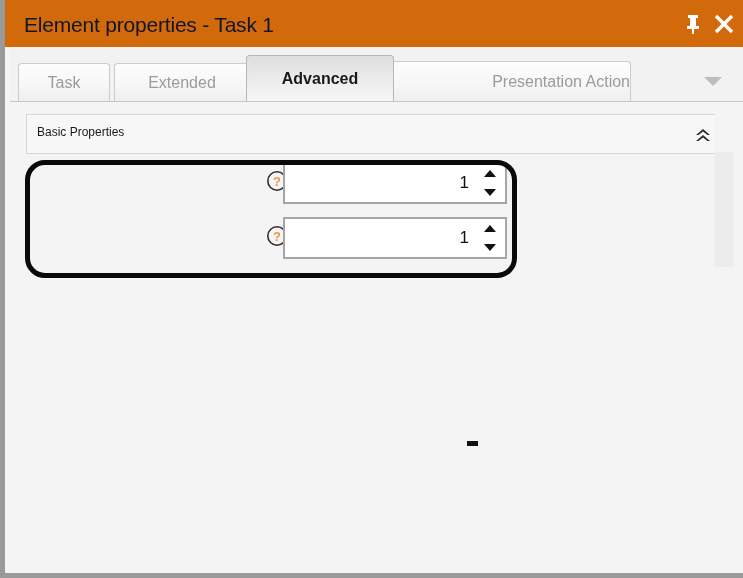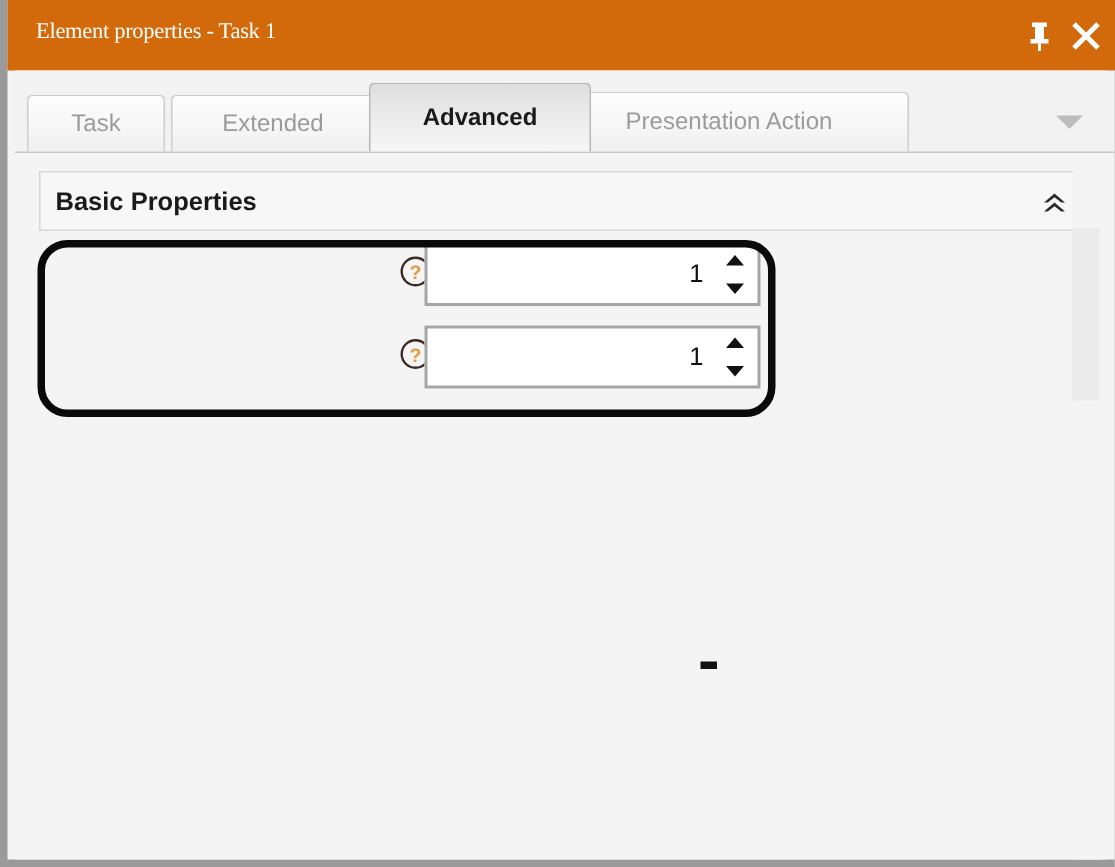--- a/index.html
+++ b/index.html
@@ -34,25 +34,24 @@
     left: 0; top: 0;
     width: 743px;
     height: 47px;
     background: #d2690a;
     box-sizing: border-box;
   }
   .titlebar-text {
     position: absolute;
     left: 19px;
     top: 13px;
-    font-size: 15px;
-    color: #ffffff;
+    font-size: 21px;
+    color: #0f172a;
     letter-spacing: -0.2px;
     white-space: nowrap;
-    font-family: Liberation Serif, serif;
   }
   .title-btn {
     position: absolute;
     top: 12px;
     width: 24px;
     height: 24px;
     cursor: pointer;
   }
   .title-btn.pin  { right: 43px; }
   .title-btn.close{ right: 12px; }
@@ -87,21 +86,21 @@
   .tab.active {
     background: linear-gradient(to bottom, #dedede 0%, #eaeaea 45%, #f7f7f7 100%);
     border-color: #b6b6b6;
     color: #1a1a1a;
     font-weight: bold;
     z-index: 3;
   }
   .tab-basic        { left: 8px;   width: 92px;  height: 38px; }
   .tab-extended     { left: 104px; width: 136px; height: 38px; }
   .tab-advanced     { left: 236px; width: 148px; height: 46px; }
-  .tab-presentation { left: 356px; width: 240px; height: 40px; }
+  .tab-presentation { left: 381px; width: 240px; height: 40px; justify-content: flex-end; }
 
   .tab-overflow {
     position: absolute;
     right: 18px;
     bottom: 10px;
     width: 24px;
     height: 20px;
     cursor: pointer;
   }
 
@@ -124,24 +123,23 @@
     width: 698px;
     height: 40px;
     background: #f7f7f7;
     border: 1px solid #d6d6d6;
     box-sizing: border-box;
   }
   .section-title {
     position: absolute;
     left: 10px;
     top: 10px;
-    font-size: 17px;
+    font-size: 12px;
     color: #1a1a1a;
     white-space: nowrap;
-    font-weight: bold;
   }
   .section-collapse {
     position: absolute;
     right: 10px;
     top: 11px;
     width: 20px;
     height: 18px;
     cursor: pointer;
   }
 

